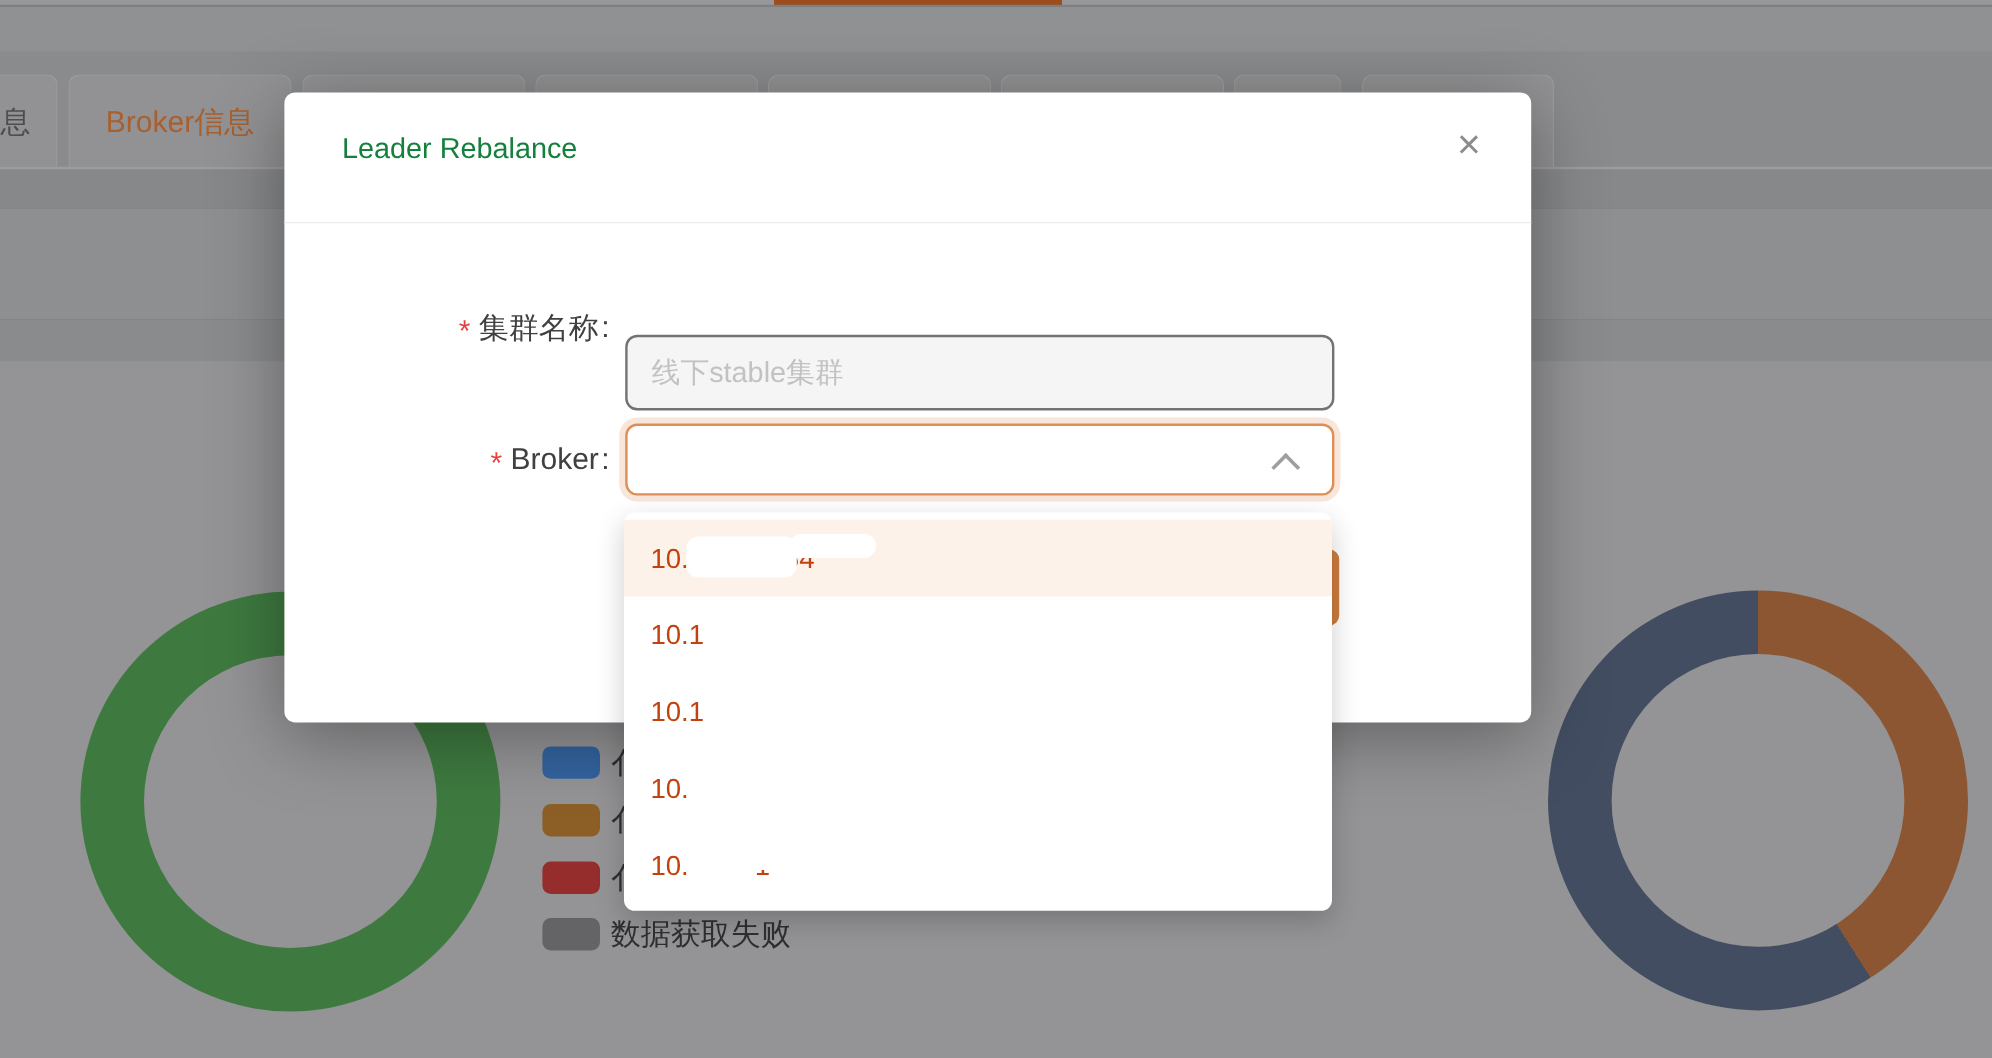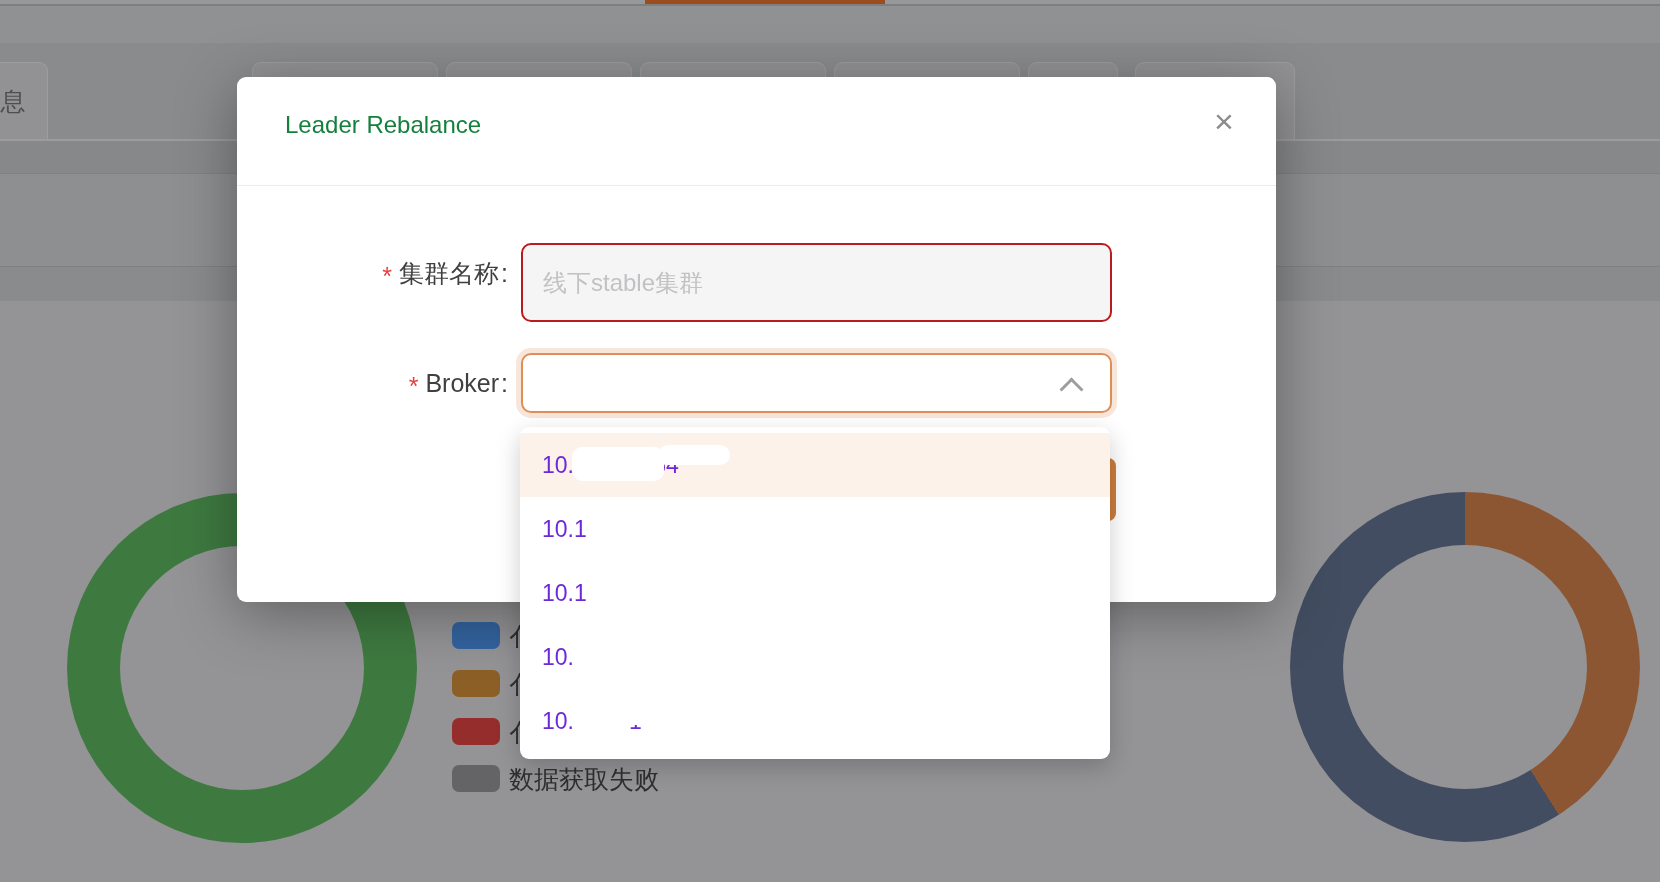--- a/index.html
+++ b/index.html
@@ -43,35 +43,35 @@
   .modal{left:237px;top:77px;width:1039px;height:525px;background:#fff;border-radius:9px;
          box-shadow:0 12px 60px rgba(0,0,0,0.35);z-index:10;}
   .m-title{left:48px;top:34px;font-size:24px;font-weight:500;color:#15803d;}
   .m-close{right:30px;top:22px;width:44px;height:44px;font-size:34px;color:#8C8C8C;
            display:flex;align-items:center;justify-content:center;cursor:pointer;font-weight:300;}
   .m-div{left:0;top:108px;width:1039px;height:1px;background:#ECECEC;}
   .f-label{left:0;width:271px;display:flex;align-items:center;justify-content:flex-end;
            font-size:25px;color:#404042;}
   .f-label .star{color:#E8413C;margin-right:7px;font-size:25px;padding-top:6px;}
   .f-label .colon{margin-left:2px;}
-  .inp{left:284px;width:591px;height:79px;background:#F5F5F6;border:2px solid #b91c1c;border-radius:10px;
-       font-size:24px;color:#444;padding:0 20px;outline:none;font-family:inherit;}
+  .inp{left:284px;width:591px;height:63px;background:#F5F5F6;border:2px solid #737373;border-radius:10px;
+       font-size:24px;color:#444;padding:0 20px;outline:none;font-family:inherit;margin-top:36px;}
   .inp::placeholder{color:#C2C2C4;}
   .sel{left:284px;top:276px;width:591px;height:60px;background:#fff;border:2px solid #DE8F55;border-radius:10px;
        box-shadow:0 0 0 5px rgba(222,143,85,0.22);cursor:pointer;}
   .chev{right:30px;top:26px;width:17px;height:17px;border-left:3px solid #9E9EA0;border-top:3px solid #9E9EA0;
         transform:rotate(45deg);}
 
   
   .btn-edge{left:1040px;top:458px;width:76px;height:63px;border-radius:8px;z-index:11;}
 
   
   .dd{left:520px;top:427px;width:590px;height:332px;background:#fff;border-radius:9px;z-index:12;
       box-shadow:0 8px 24px rgba(0,0,0,0.20);padding-top:6px;overflow:hidden;}
-  .opt{height:64px;display:flex;align-items:center;padding-left:22px;font-size:23px;color:#6d28d9;cursor:pointer;}
+  .opt{height:64px;display:flex;align-items:center;padding-left:22px;font-size:23px;color:#c2410c;cursor:pointer;}
   .opt.active{background:#FCF2EA;}
   .gap1{display:inline-block;width:60px;} .gap2{display:inline-block;width:0;}
   .gap3{display:inline-block;width:55px;} .gap4{display:inline-block;width:40px;}
   .gap5{display:inline-block;width:55px;}
   .blob{position:absolute;background:#fff;border-radius:10px;}
   .b1a{left:52px;top:20px;width:92px;height:34px;} .b1b{left:138px;top:18px;width:72px;height:20px;}
   .b2a{left:98px;top:84px;width:104px;height:32px;} .b2b{left:196px;top:90px;width:20px;height:16px;}
   .b3a{left:94px;top:148px;width:84px;height:32px;} .b3b{left:172px;top:144px;width:42px;height:18px;}
   .b4a{left:58px;top:212px;width:102px;height:32px;}
   .b5a{left:60px;top:274px;width:106px;height:24px;} .b5b{left:160px;top:276px;width:42px;height:18px;}
@@ -89,20 +89,23 @@
   <div class="abs band-b"></div>
   <div class="abs band-c"></div>
   <div class="abs line-c"></div>
   <div class="abs band-d"></div>
   <div class="abs line-d"></div>
   <div class="abs band-e"></div>
 
   <div class="abs tab" style="left:-22px;width:70px;">
     <span>息</span>
   </div>
+  <div class="abs tab active" style="left:57px;width:186px;">
+    <span>Broker信息</span>
+  </div>
   <div class="abs tab" style="left:252px;width:186px;">
     <span></span>
   </div>
   <div class="abs tab" style="left:446px;width:186px;">
     <span></span>
   </div>
   <div class="abs tab" style="left:640px;width:186px;">
     <span></span>
   </div>
   <div class="abs tab" style="left:834px;width:186px;">

